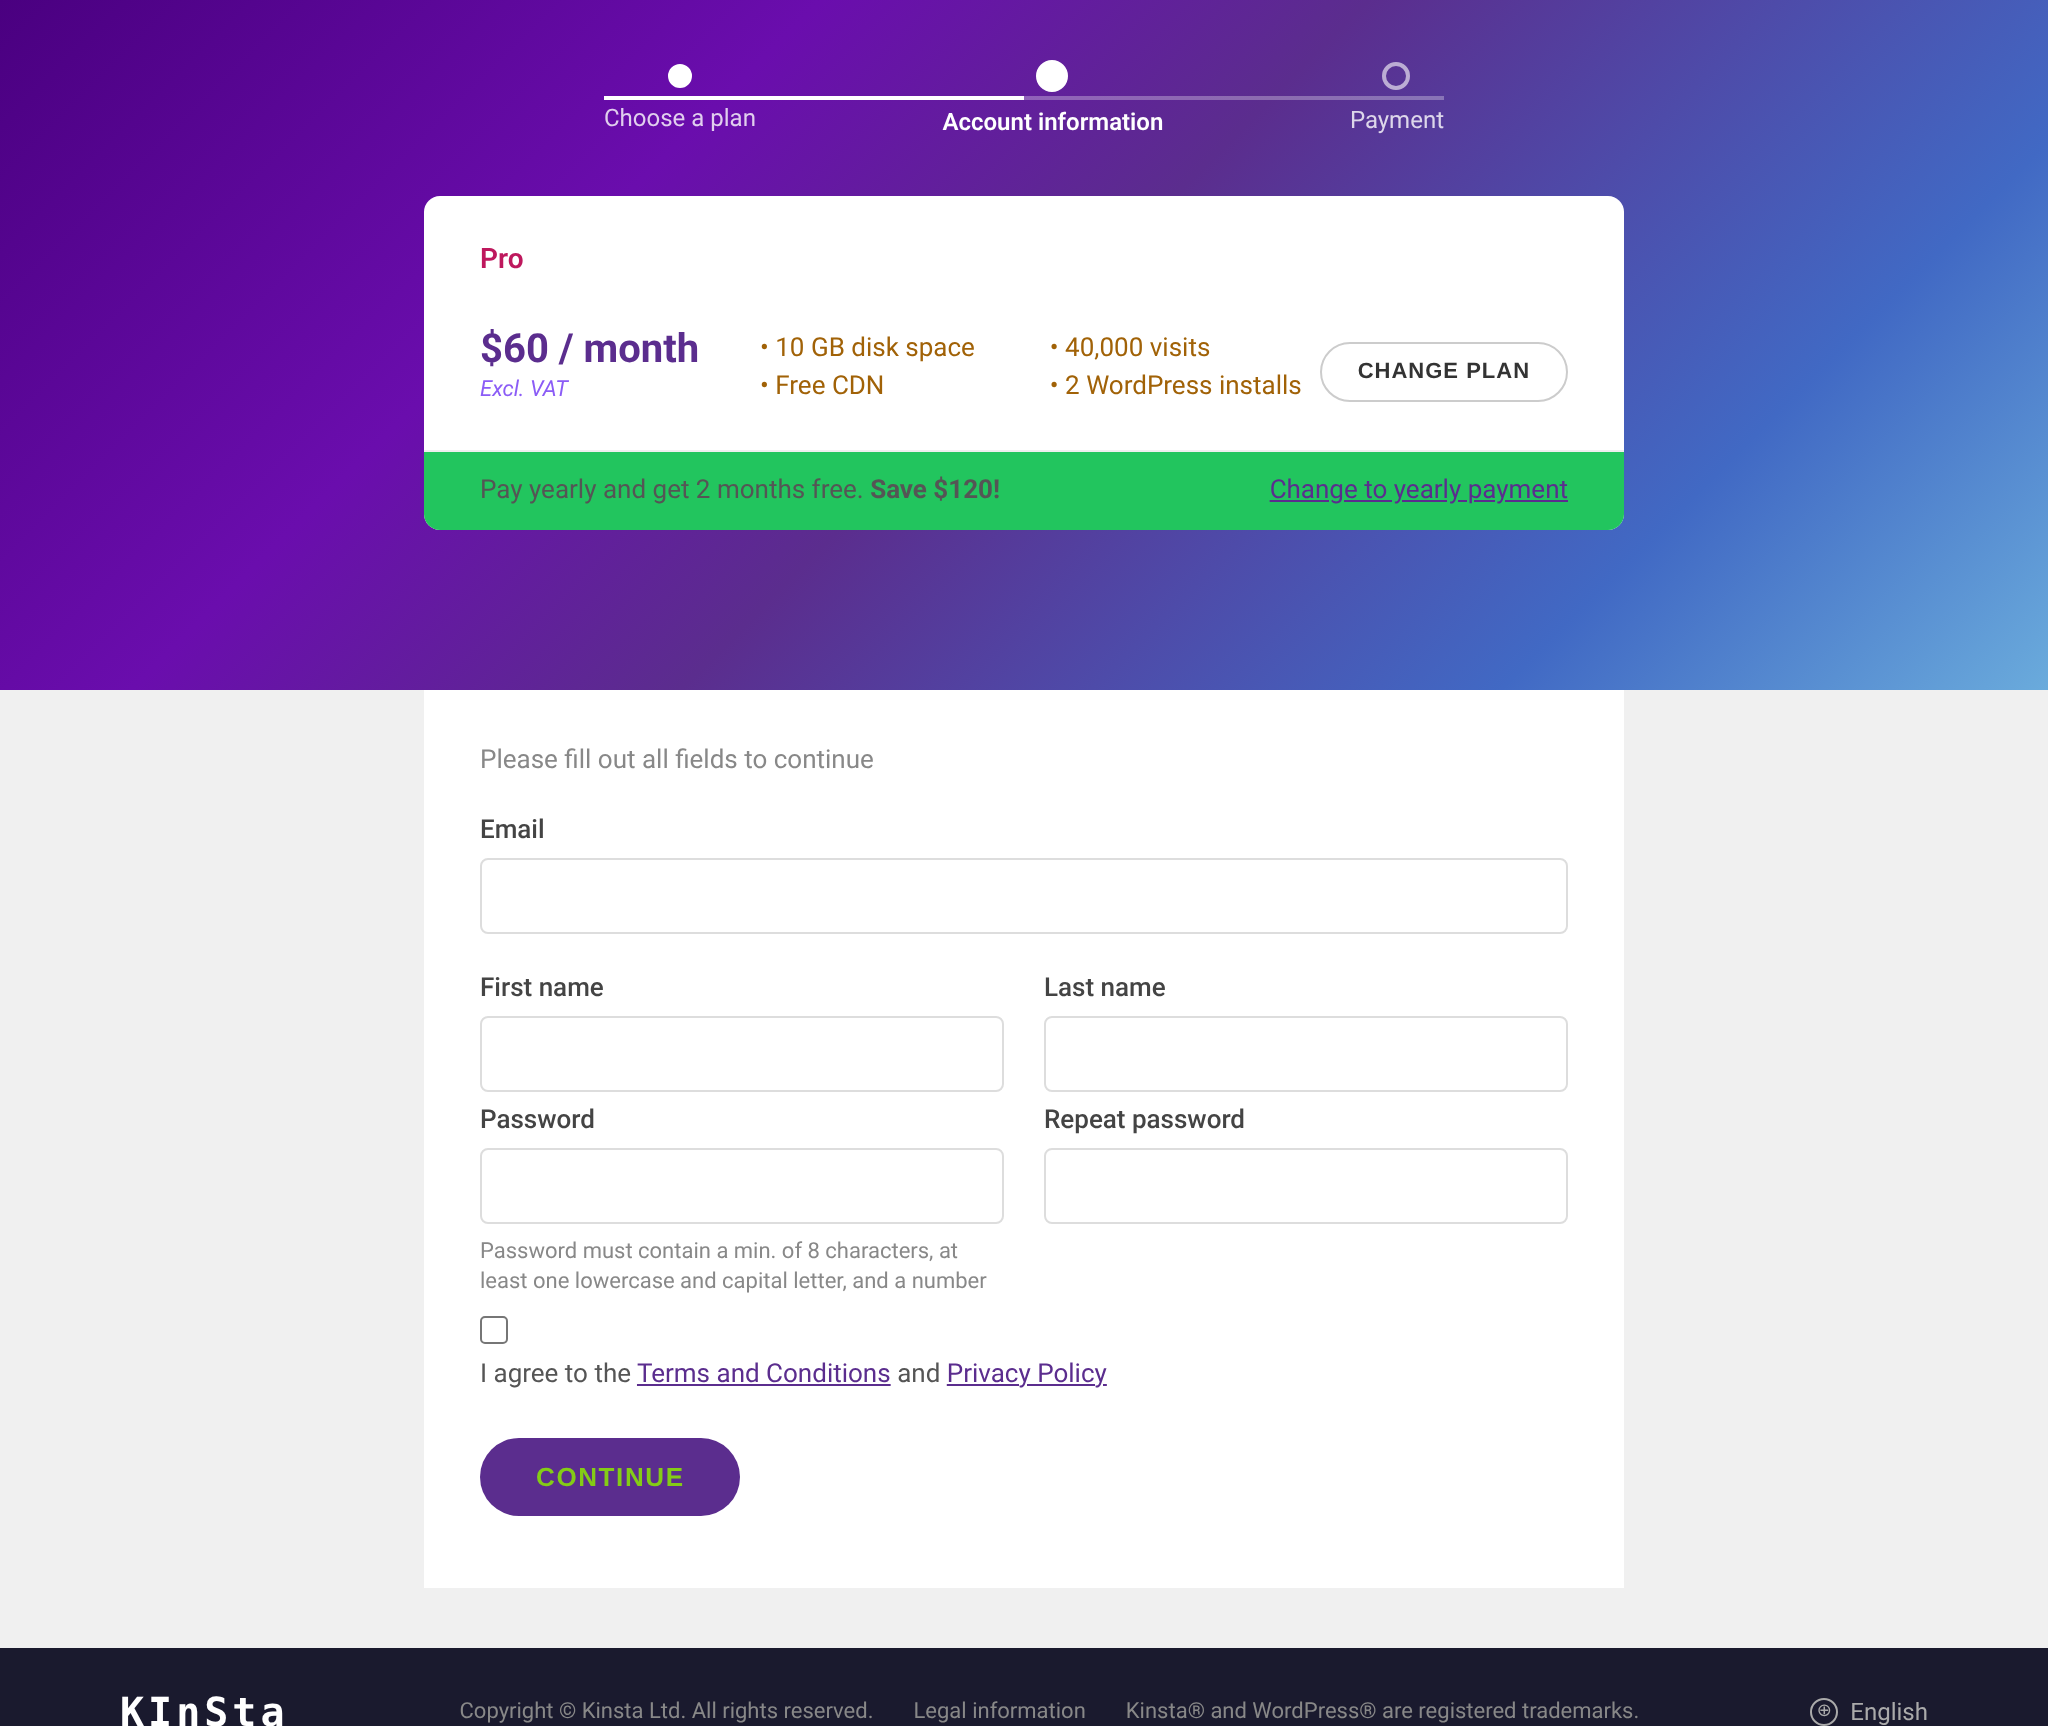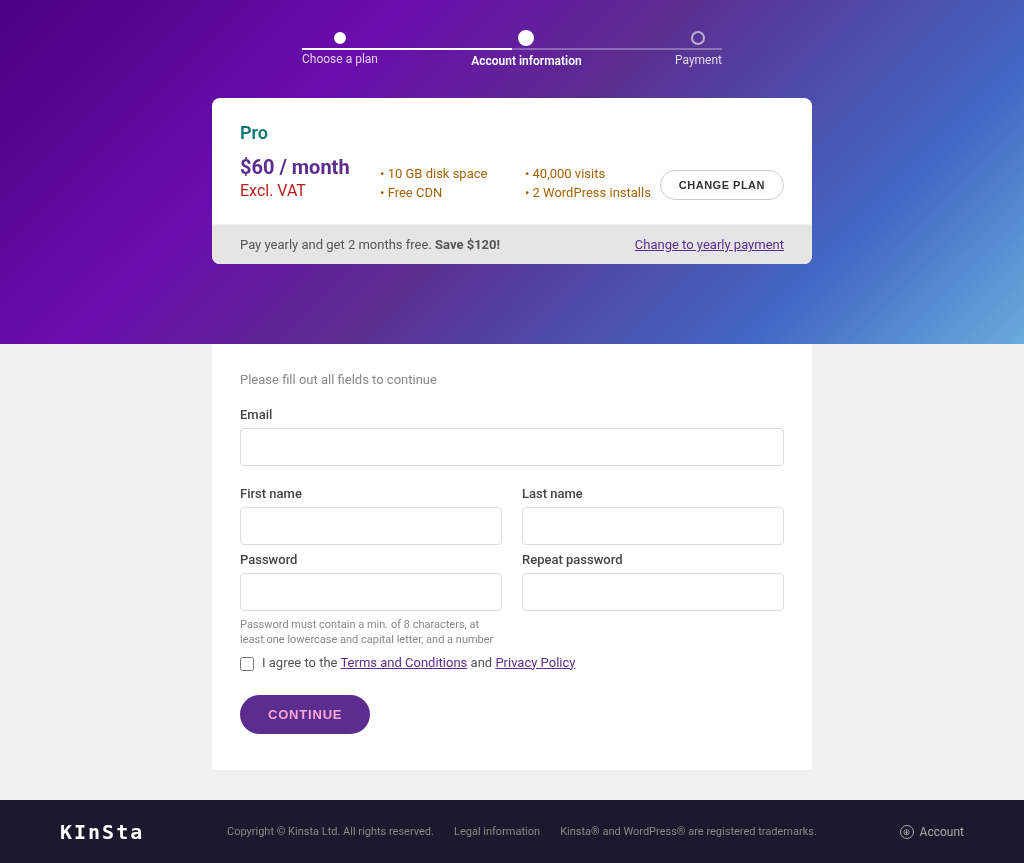--- a/index.html
+++ b/index.html
@@ -109,46 +109,47 @@
       max-width: 600px;
       margin: 0 auto;
       overflow: hidden;
     }
 
     .plan-info {
       padding: 24px 28px;
     }
 
     .plan-name {
-      font-size: 18px;
+      font-size: 14px;
       font-weight: 600;
-      color: #0f766e;
-      margin-bottom: 12px;
+      color: #be185d;
+      margin-bottom: 24px;
     }
 
     .plan-details {
       display: flex;
       align-items: flex-end;
       justify-content: space-between;
     }
 
     .plan-price-section {
       min-width: 120px;
     }
 
     .plan-price {
       font-size: 20px;
       font-weight: 700;
       color: #5b2d8e;
     }
 
     .plan-price-excl {
-      font-size: 16px;
-      color: #b91c1c;
+      font-size: 11px;
+      color: #8b5cf6;
       margin-top: 2px;
+      font-style: italic;
     }
 
     .plan-features {
       display: flex;
       flex-direction: column;
       gap: 4px;
       flex: 1;
       padding-left: 20px;
     }
 
@@ -172,21 +173,21 @@
       padding: 8px 18px;
       font-size: 11px;
       font-weight: 600;
       color: #333;
       cursor: pointer;
       white-space: nowrap;
       letter-spacing: 0.5px;
     }
 
     .yearly-banner {
-      background: #e5e5e5;
+      background: #22c55e;
       border-top: 1px solid #eee;
       padding: 12px 28px;
       display: flex;
       align-items: center;
       justify-content: space-between;
       font-size: 13px;
       color: #555;
     }
 
     .yearly-link {
@@ -255,20 +256,21 @@
       color: #888;
       margin-top: 6px;
       line-height: 1.4;
     }
 
     .terms-row {
       display: flex;
       align-items: flex-start;
       gap: 8px;
       margin-bottom: 24px;
+      flex-direction: column;
     }
 
     .terms-checkbox {
       width: 14px;
       height: 14px;
       margin-top: 2px;
       cursor: pointer;
       border: 1px solid #999;
     }
 
@@ -278,21 +280,21 @@
     }
 
     .terms-link {
       color: #5b2d8e;
       text-decoration: underline;
       cursor: pointer;
     }
 
     .continue-btn {
       background: #5b2d8e;
-      color: #f9a8d4;
+      color: #84cc16;
       border: none;
       border-radius: 20px;
       padding: 12px 28px;
       font-size: 13px;
       font-weight: 700;
       cursor: pointer;
       letter-spacing: 0.8px;
       text-transform: uppercase;
     }
 
@@ -461,15 +463,15 @@
 
 <footer class="footer">
   <div class="footer-logo">KInSta</div>
   <div class="footer-center">
     <span class="footer-text">Copyright © Kinsta Ltd. All rights reserved.</span>
     <a class="footer-link">Legal information</a>
     <span class="footer-text">Kinsta® and WordPress® are registered trademarks.</span>
   </div>
   <div class="footer-right">
     <span class="globe-icon">⊕</span>
-    <span>Account</span>
+    <span>English</span>
   </div>
 </footer>
 
 </body></html>

